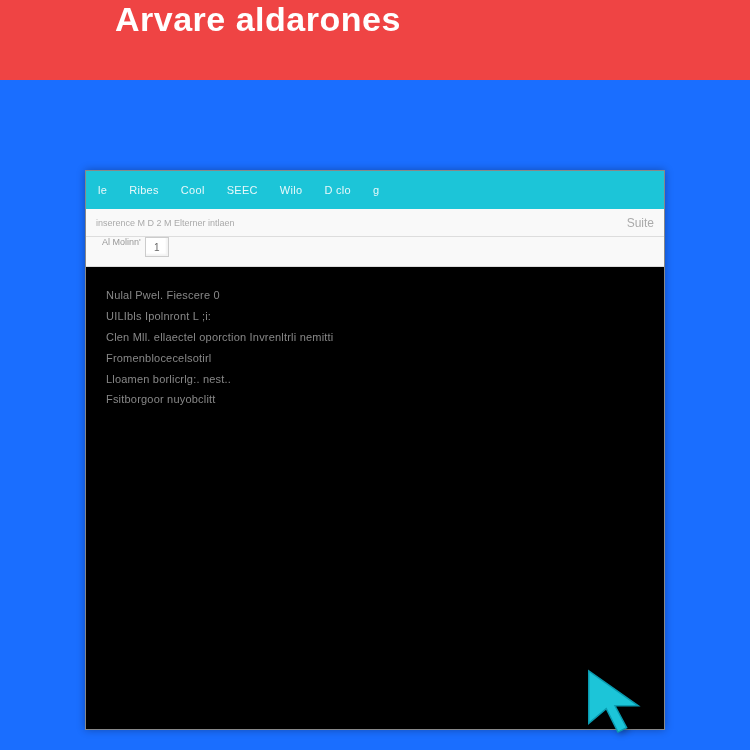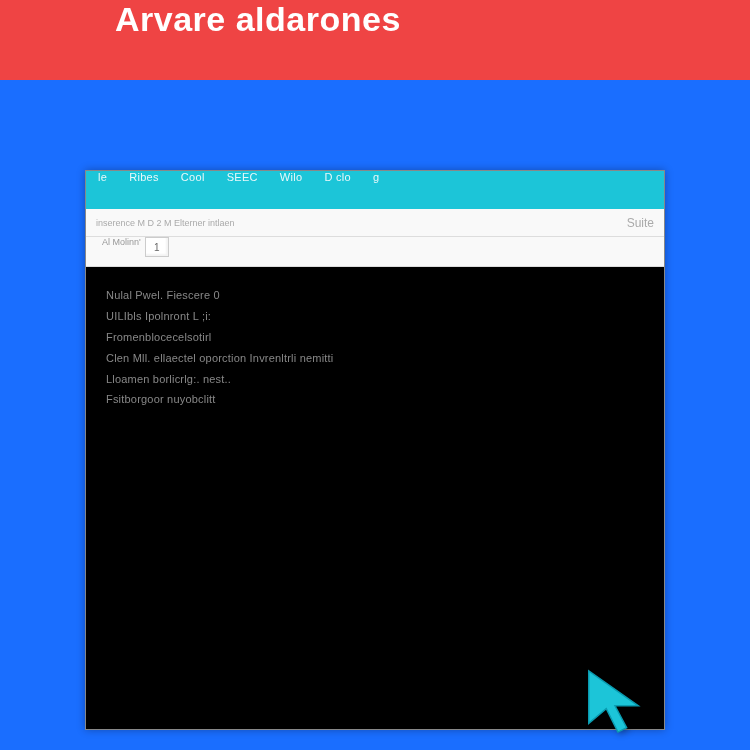--- a/index.html
+++ b/index.html
@@ -33,21 +33,21 @@
       border: 1px solid #888;
       box-shadow: 0 0 8px rgba(0,0,0,0.3);
       display: flex;
       flex-direction: column;
       overflow: hidden;
     }
     .menubar {
       background: #1cc5d8;
       height: 38px;
       display: flex;
-      align-items: flex-start;
+      align-items: center;
       padding: 0 12px;
       gap: 22px;
     }
     .menubar-item {
       color: #e8f8fa;
       font-size: 11px;
       letter-spacing: 0.3px;
       cursor: pointer;
       white-space: nowrap;
     }
@@ -148,22 +148,22 @@
   </div>
 
   <div class="secondary-bar">
     <span class="sec-label">Al   Molinn'</span>
     <div class="page-box">1</div>
   </div>
 
   <div class="content">
     <div class="content-line">Nulal Pwel.  Fiescere   0</div>
     <div class="content-line">UILIbls Ipolnront L  ;i:</div>
+    <div class="content-line">Clen  Mll.  ellaectel oporction   Invrenltrli nemitti</div>
     <div class="content-line">Fromenblocecelsotirl</div>
-    <div class="content-line">Clen  Mll.  ellaectel oporction   Invrenltrli nemitti</div>
     <div class="content-line">Lloamen  borlicrlg:.    nest..</div>
     <div class="content-line">Fsitborgoor  nuyobclitt</div>
   </div>
 </div>
 
 <div class="cursor">
   <svg viewBox="0 0 24 24">
     <path d="M3 2 L3 20 L9 15 L13 23 L16 21.5 L12 14 L20 14 Z" fill="#1cc5d8" stroke="#0a9bb0" stroke-width="0.5"></path>
   </svg>
 </div>

